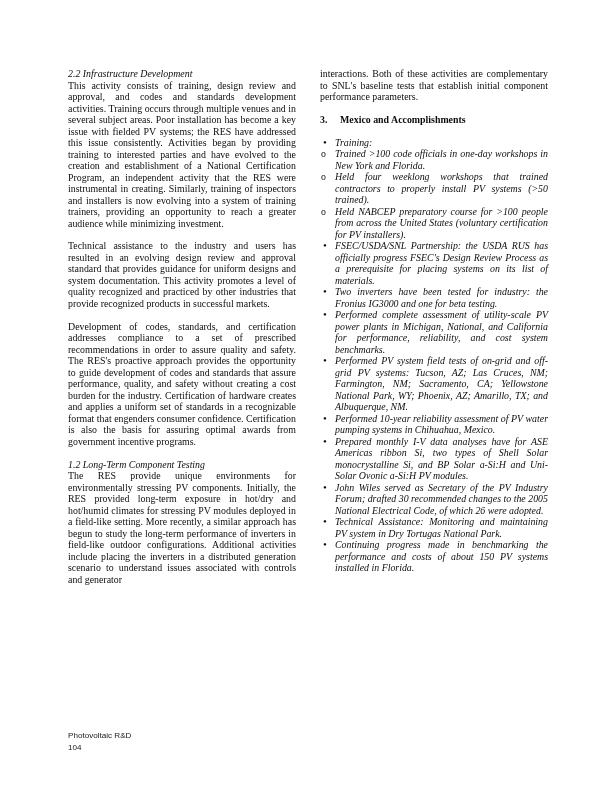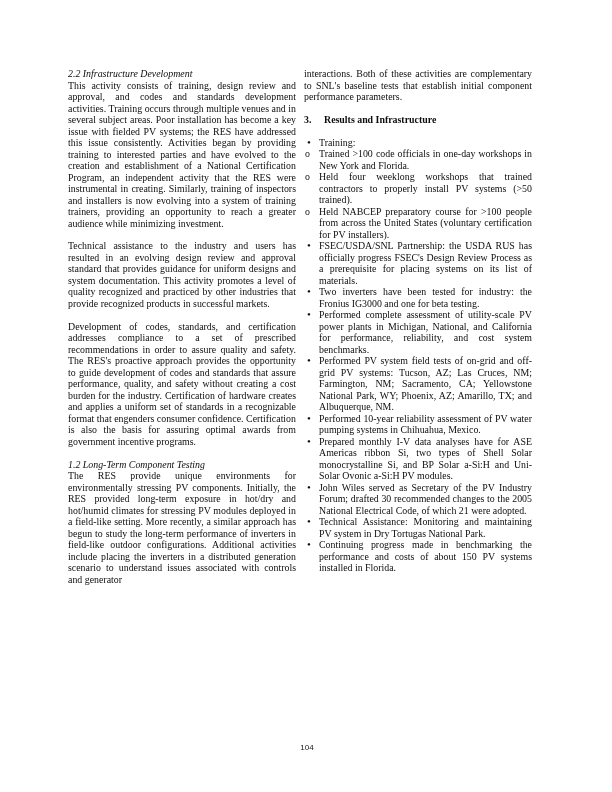--- a/index.html
+++ b/index.html
@@ -30,21 +30,21 @@
     top: 68px;
     width: 478px;
     height: 650px;
   }
   .col {
     position: absolute;
     top: 0;
     width: 228px;
   }
   .col-left  { left: 0px; }
-  .col-right { left: 236px; }
+  .col-right { left: 252px; }
 
   .para {
     font-size: 9.9px;
     line-height: 11.5px;
     text-align: justify;
     text-justify: inter-word;
     margin: 0 0 11.4px 0;
     hyphens: none;
   }
   .para:last-child { margin-bottom: 13px; }
@@ -114,39 +114,39 @@
     margin: 0;
   }
   li.subbullet > .mark {
     position: absolute;
     left: 1px;
     top: 0;
     width: 10px;
     font-size: 9.9px;
     line-height: 11.5px;
   }
-  .bullet-body { display: block; }
+  .bullet-body { display: block; font-style: italic; }
 
   .footer {
     position: absolute;
     left: 68px;
     top: 730px;
     width: 478px;
     font-family: "Liberation Sans", "DejaVu Sans", sans-serif;
     font-size: 8.1px;
     line-height: 11.7px;
     color: #1a1a1a;
   }
   .footer-line { display: block; white-space: nowrap; }
   .page-number {
     position: absolute;
     left: 0;
     top: 11.7px;
     width: 478px;
-    text-align: center;
+    text-align: left;
     font-family: "Liberation Sans", "DejaVu Sans", sans-serif;
     font-size: 8.1px;
     line-height: 11.7px;
     color: #1a1a1a;
   }
 </style>
 </head>
 <body>
 
 <div class="page">
@@ -167,21 +167,21 @@
 
       <p class="para">The RES provide unique environments for environmentally stressing PV components. Initially, the RES provided long-term exposure in hot/dry and hot/humid climates for stressing PV modules deployed in a field-like setting.  More recently, a similar approach has begun to study the long-term performance of inverters in field-like outdoor configurations.  Additional activities include placing the inverters in a distributed generation scenario to understand issues associated with controls and generator</p>
 
     </div>
 
     <div class="col col-right">
 
       <p class="para">interactions.  Both of these activities are complementary to SNL's baseline tests that establish initial component performance parameters.</p>
 
       <div class="num-heading">
-        <span class="num">3.</span><span>Results and Infrastructure</span>
+        <span class="num">3.</span><span>Mexico and Accomplishments</span>
       </div>
 
       <ul class="bullets" id="bullets-root">
           <li class="bullet">
             <span class="mark dot">•</span>
             <span class="bullet-body">Training:</span>
           </li>
           <ul class="subbullets">
             <li class="subbullet">
               <span class="mark">o</span>
@@ -215,32 +215,33 @@
           <li class="bullet">
             <span class="mark dot">•</span>
             <span class="bullet-body">Performed 10-year reliability assessment of PV water pumping systems in Chihuahua, Mexico.</span>
           </li>
           <li class="bullet">
             <span class="mark dot">•</span>
             <span class="bullet-body">Prepared monthly I-V data analyses have for ASE Americas ribbon Si, two types of Shell Solar monocrystalline Si, and BP Solar a-Si:H and Uni-Solar Ovonic a-Si:H PV modules.</span>
           </li>
           <li class="bullet">
             <span class="mark dot">•</span>
-            <span class="bullet-body">John Wiles served as Secretary of the PV Industry Forum; drafted 30 recommended changes to the 2005 National Electrical Code, of which 21 were adopted.</span>
+            <span class="bullet-body">John Wiles served as Secretary of the PV Industry Forum; drafted 30 recommended changes to the 2005 National Electrical Code, of which 26 were adopted.</span>
           </li>
           <li class="bullet">
             <span class="mark dot">•</span>
             <span class="bullet-body">Technical Assistance: Monitoring and maintaining PV system in Dry Tortugas National Park.</span>
           </li>
           <li class="bullet">
             <span class="mark dot">•</span>
             <span class="bullet-body">Continuing progress made in benchmarking the performance and costs of about 150 PV systems installed in Florida.</span>
           </li>
         </ul>
 
     </div>
   </div>
 
   <div class="footer">
+    <span class="footer-line">Photovoltaic R&amp;D</span>
     <span class="page-number">104</span>
   </div>
 
 </div>
 
 </body></html>

